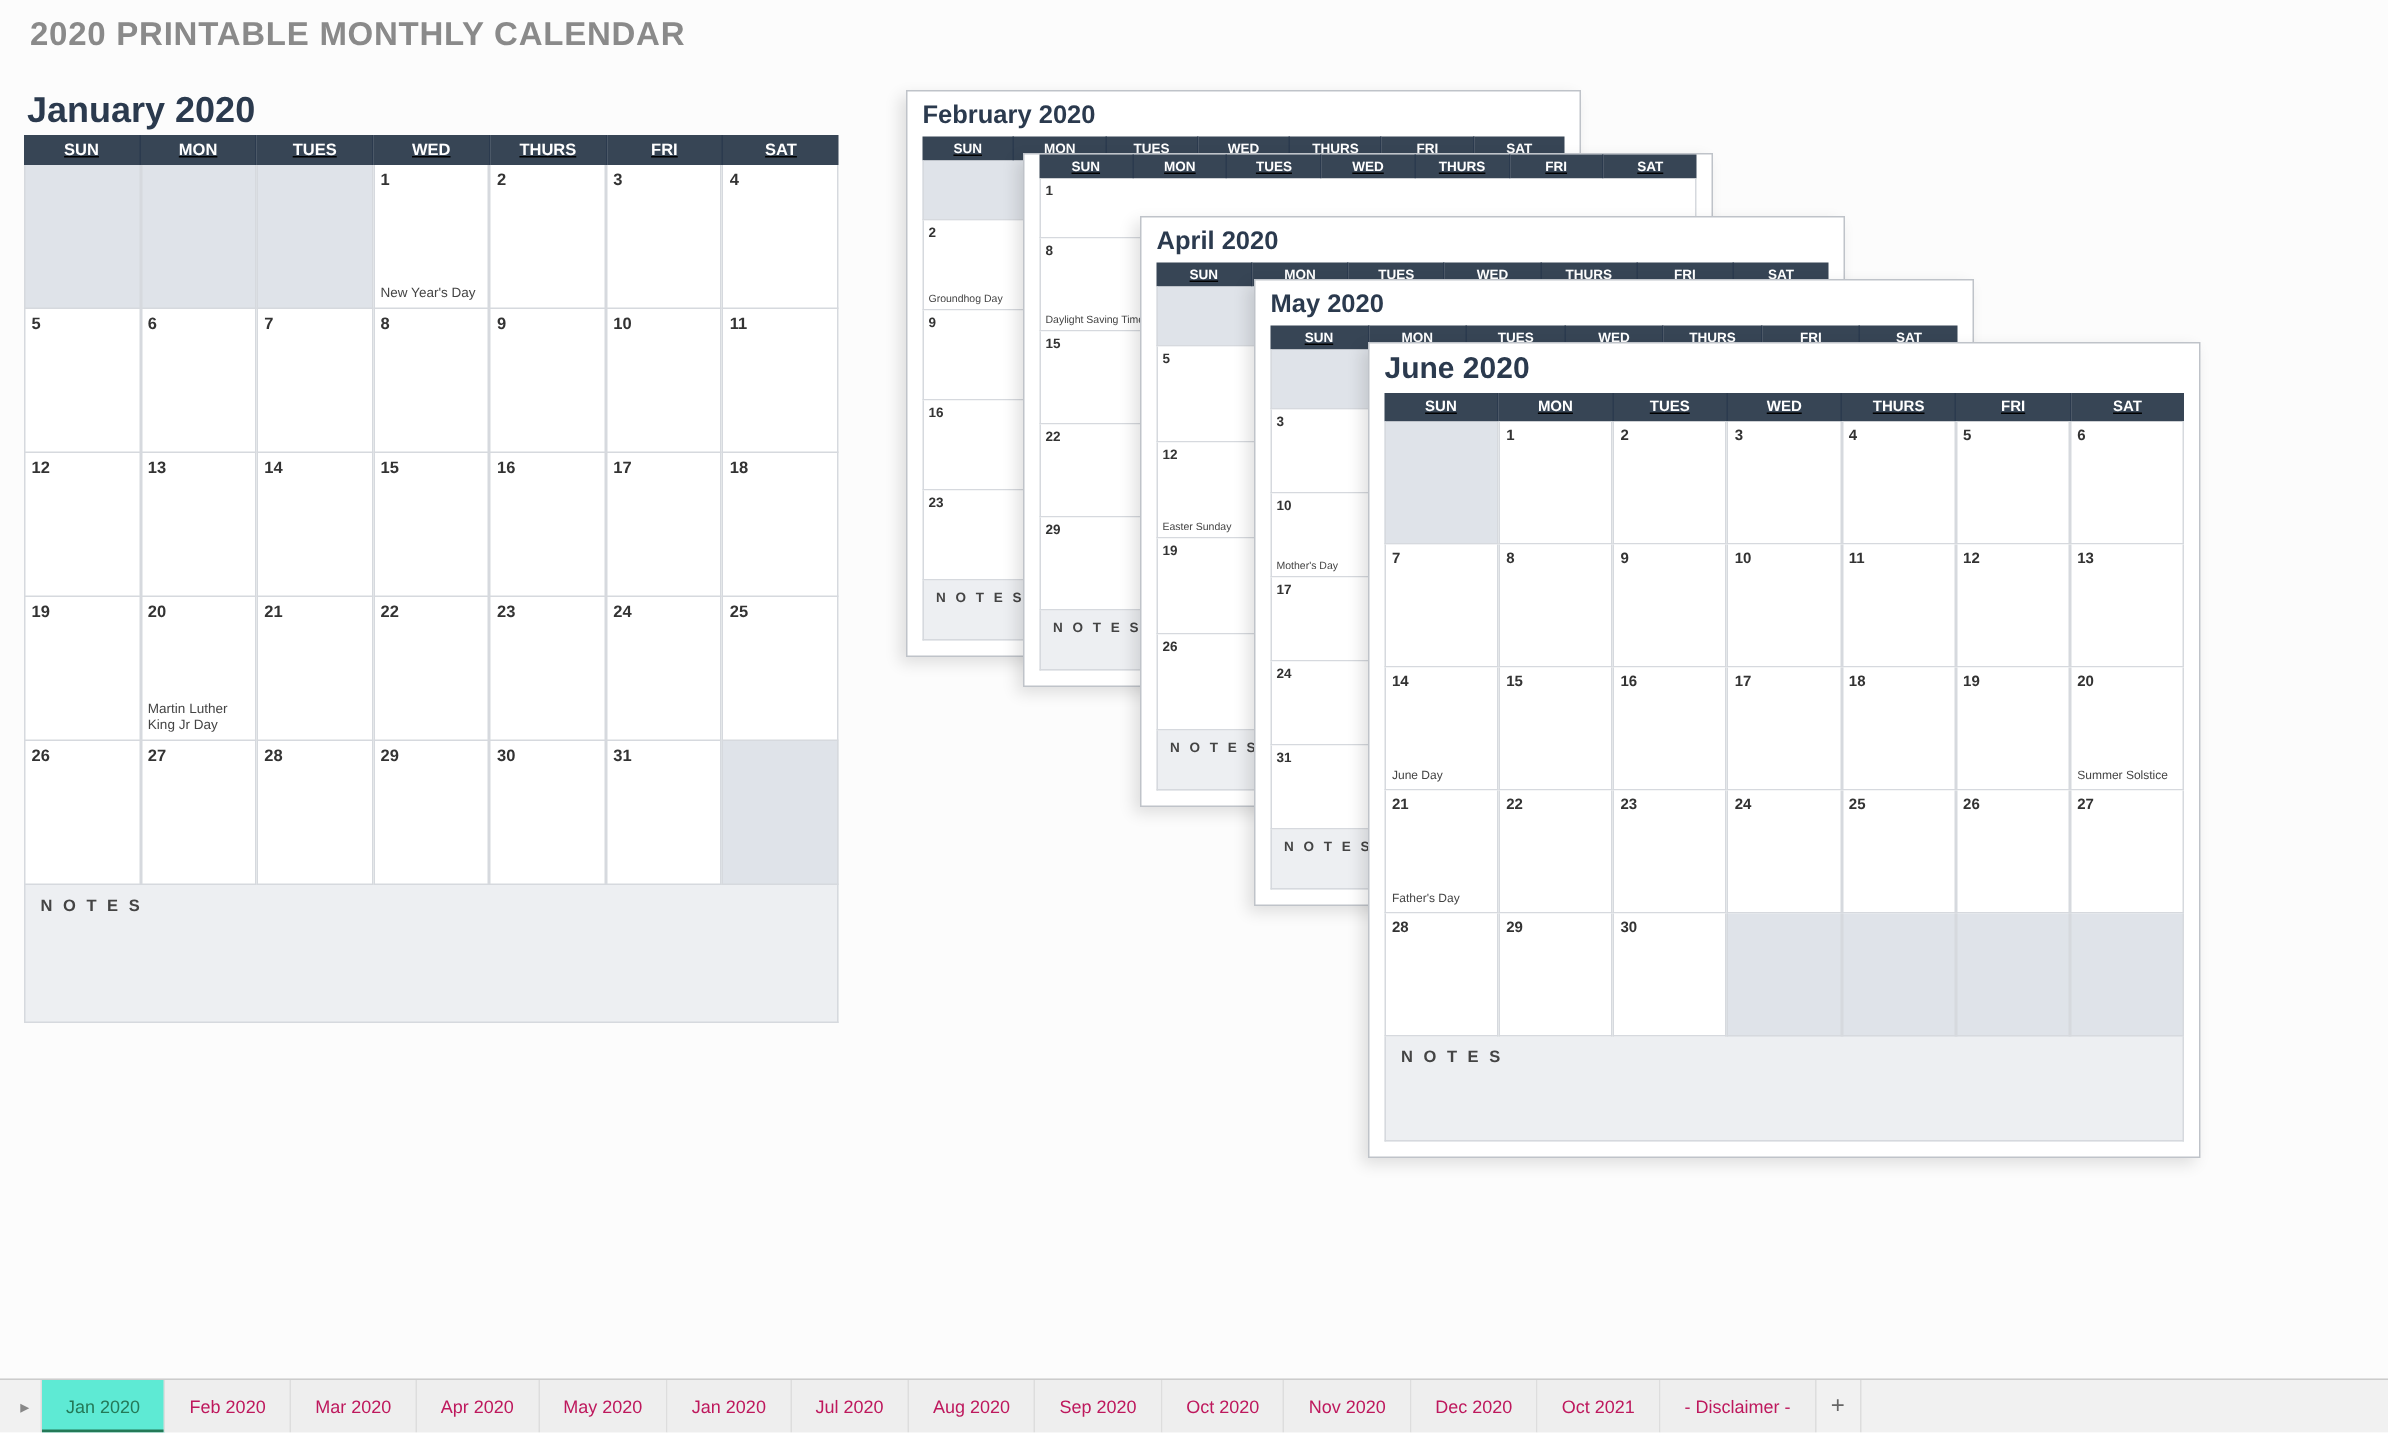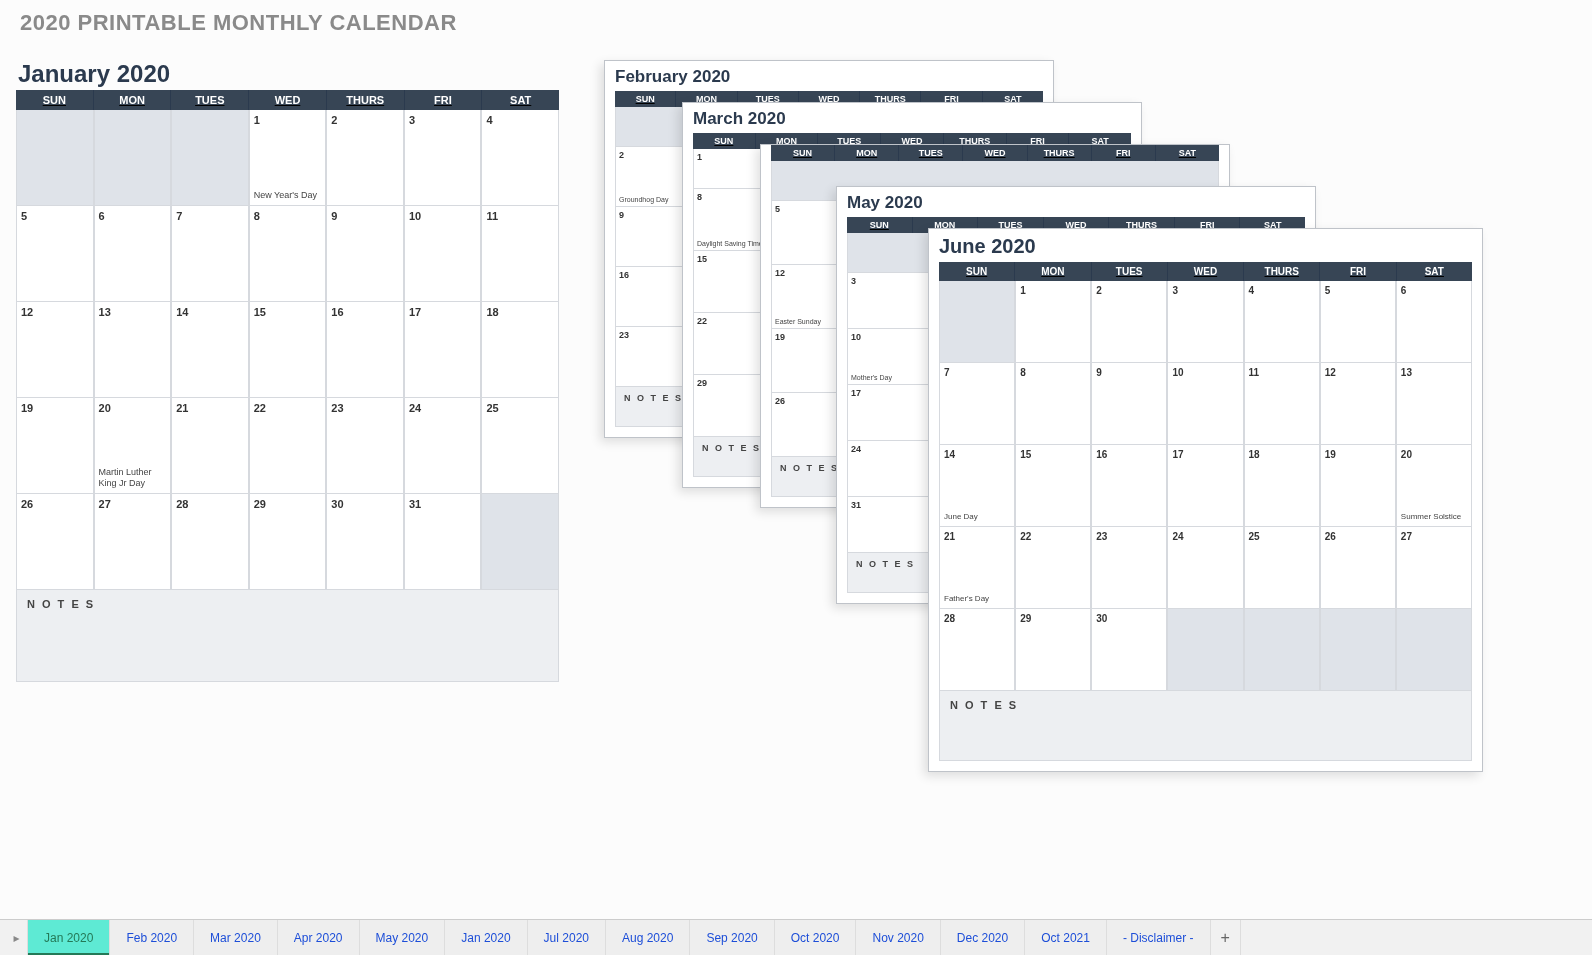--- a/index.html
+++ b/index.html
@@ -34,21 +34,21 @@
   
   .june-card .cell.jn { height:82px; }
   .june-card .cell.jn .num { font-size:10px; }
   .june-card .cell.jn .note { font-size:8px; }
   .june-card .weekday.jn { font-size:10px; }
   .june-card .notes-block.jn { height:70px; }
 
   
   .tabbar { position:absolute; left:0; right:0; bottom:0; height:36px; background:#f1f1f1; border-top:1px solid #ccc; display:flex; align-items:stretch; padding-left:6px;}
   .tab-arrow { width:22px; display:flex; align-items:center; justify-content:center; color:#888; font-size:12px; border-right:1px solid #ddd; cursor:pointer; }
-  .sheet-tab { padding:0 16px; font-size:12px; color:#1d4ed8; display:flex; align-items:center; border-right:1px solid #ddd; background:#eee; cursor:pointer; position:relative; }
+  .sheet-tab { padding:0 16px; font-size:12px; color:#be185d; display:flex; align-items:center; border-right:1px solid #ddd; background:#eee; cursor:pointer; position:relative; }
   .sheet-tab.active { background:#5eead4; color:#2a6; font-weight:500; color:#247957; }
   .sheet-tab.active::before { content:""; position:absolute; left:0; right:0; bottom:0; height:2px; background:#247957; }
   .add-tab { width:30px; display:flex; align-items:center; justify-content:center; color:#666; font-size:16px; cursor:pointer; border-right:1px solid #ddd;}
 </style>
 </head>
 <body>
 
 <div class="page">
   <div class="title">2020 PRINTABLE MONTHLY CALENDAR</div>
 
@@ -213,21 +213,20 @@
             <div class="cell sm" style="height: 60px;">
               <span class="num">23</span>
             </div>
           </div>
         </div>
       <div class="notes-block sm">N O T E S</div>
     </div>
   </div>
 
   <div class="card stack" style="left:682px; top:102px; width:460px;">
-    <div class="month-title sm">March 2020</div>
     <div class="body">
       <div class="weekday-row" id="wd-mar">
           <div class="weekday sm">SUN</div>
           <div class="weekday sm">MON</div>
           <div class="weekday sm">TUES</div>
           <div class="weekday sm">WED</div>
           <div class="weekday sm">THURS</div>
           <div class="weekday sm">FRI</div>
           <div class="weekday sm">SAT</div>
         </div>
@@ -257,20 +256,21 @@
             <div class="cell sm" style="height: 62px;">
               <span class="num">29</span>
             </div>
           </div>
         </div>
       <div class="notes-block sm">N O T E S</div>
     </div>
   </div>
 
   <div class="card stack" style="left:760px; top:144px; width:470px;">
+    <div class="month-title sm">April 2020</div>
     <div class="body">
       <div class="weekday-row" id="wd-apr">
           <div class="weekday sm">SUN</div>
           <div class="weekday sm">MON</div>
           <div class="weekday sm">TUES</div>
           <div class="weekday sm">WED</div>
           <div class="weekday sm">THURS</div>
           <div class="weekday sm">FRI</div>
           <div class="weekday sm">SAT</div>
         </div>
@@ -344,21 +344,21 @@
           <div class="grid-row">
             <div class="cell sm" style="height: 56px;">
               <span class="num">31</span>
             </div>
           </div>
         </div>
       <div class="notes-block sm">N O T E S</div>
     </div>
   </div>
 
-  <div class="card june-card stack" style="left:912px; top:228px; width:555px;margin-left:16px;">
+  <div class="card june-card stack" style="left:912px; top:228px; width:555px;">
     <div class="month-title sm" style="font-size:20px;">June 2020</div>
     <div class="body">
       <div class="weekday-row" id="wd-jun">
           <div class="weekday jn">SUN</div>
           <div class="weekday jn">MON</div>
           <div class="weekday jn">TUES</div>
           <div class="weekday jn">WED</div>
           <div class="weekday jn">THURS</div>
           <div class="weekday jn">FRI</div>
           <div class="weekday jn">SAT</div>

